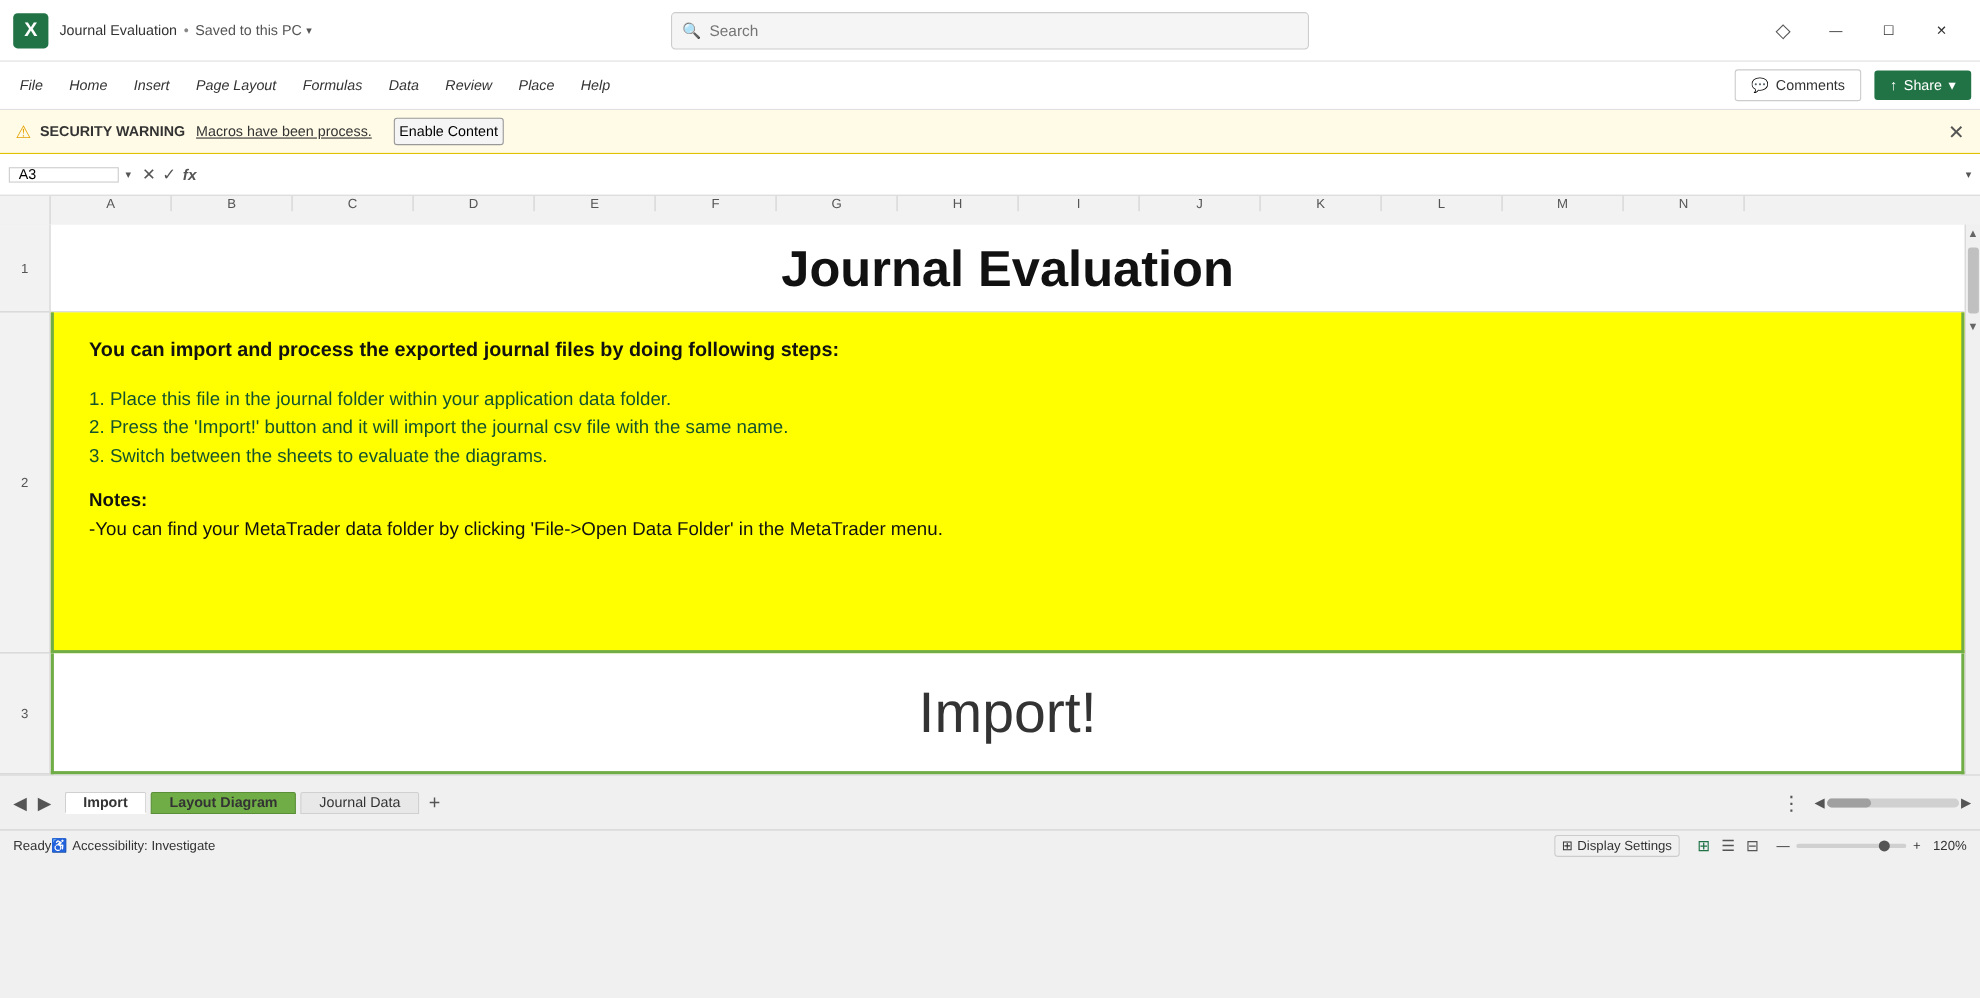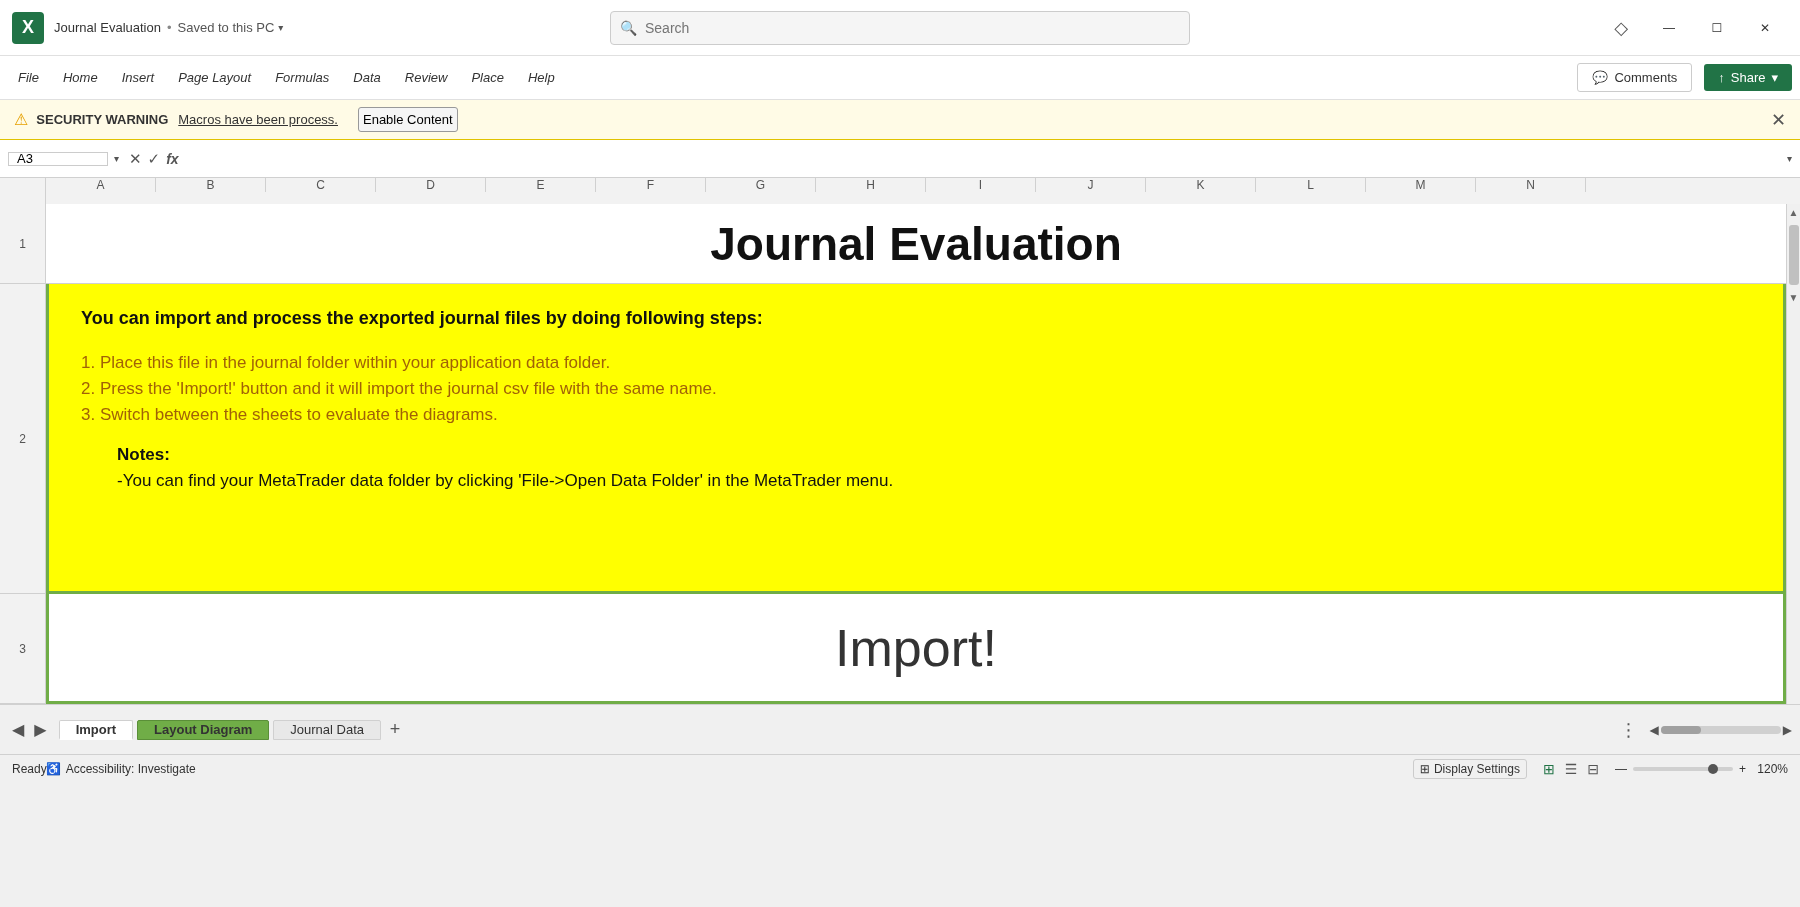--- a/index.html
+++ b/index.html
@@ -214,24 +214,24 @@
       padding: 24px 32px 20px 32px;
     }
     #instructions-bold {
       font-size: 18px;
       font-weight: bold;
       color: #111;
       margin-bottom: 24px;
     }
     .instruction-line {
       font-size: 17px;
-      color: #a16207;
+      color: #14532d;
       margin-bottom: 6px;
     }
-    #notes-section { margin-top: 20px; margin-left: 36px; }
+    #notes-section { margin-top: 20px; }
     #notes-bold { font-size: 17px; font-weight: bold; color: #111; margin-bottom: 6px; }
     #notes-line { font-size: 17px; color: #111; }
 
     
     #row3 {
       background: white;
       border: 3px solid #70ad47;
       border-top: none;
       display: flex; align-items: center; justify-content: center;
     }

